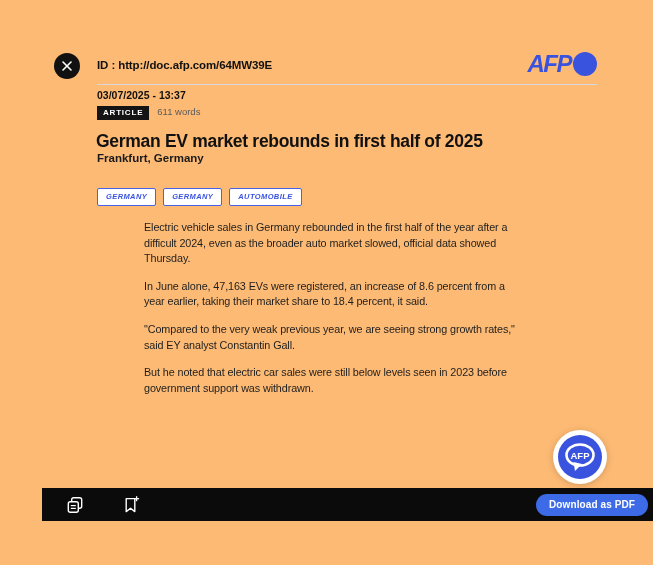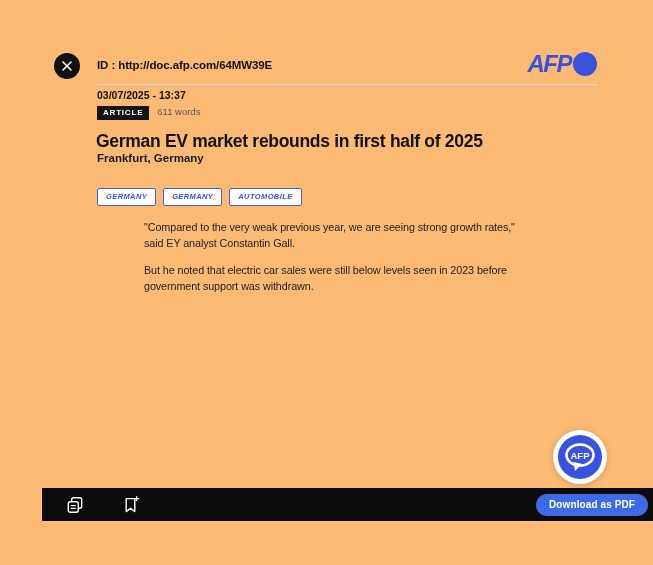--- a/index.html
+++ b/index.html
@@ -155,20 +155,22 @@
   <h1 class="title">German EV market rebounds in first half of 2025</h1>
   <div class="dateline">Frankfurt, Germany</div>
 
   <div class="tags">
     <span class="tag">GERMANY</span>
     <span class="tag">GERMANY</span>
     <span class="tag">AUTOMOBILE</span>
   </div>
 
   <div class="body-text">
+    <p>Electric vehicle sales in Germany rebounded in the first half of the year after a difficult 2024, even as the broader auto market slowed, official data showed Thursday.</p>
+    <p>In June alone, 47,163 EVs were registered, an increase of 8.6 percent from a year earlier, taking their market share to 18.4 percent, it said.</p>
     <p>"Compared to the very weak previous year, we are seeing strong growth rates," said EY analyst Constantin Gall.</p>
     <p>But he noted that electric car sales were still below levels seen in 2023 before government support was withdrawn.</p>
   </div>
 
   <button class="chat-fab">
     <svg width="44" height="44" viewBox="0 0 44 44">
       <circle cx="22" cy="22" r="22" fill="#3a53df"></circle>
       <ellipse cx="22" cy="20" rx="13.5" ry="10.5" fill="none" stroke="#ffffff" stroke-width="2.6"></ellipse>
       <path d="M 24 29 L 17 36 L 15.5 27 Z" fill="#ffffff"></path>
       <text x="22" y="23.6" text-anchor="middle" font-size="9.5" font-weight="bold" font-family="Liberation Sans, DejaVu Sans, sans-serif" fill="#ffffff">AFP</text>

